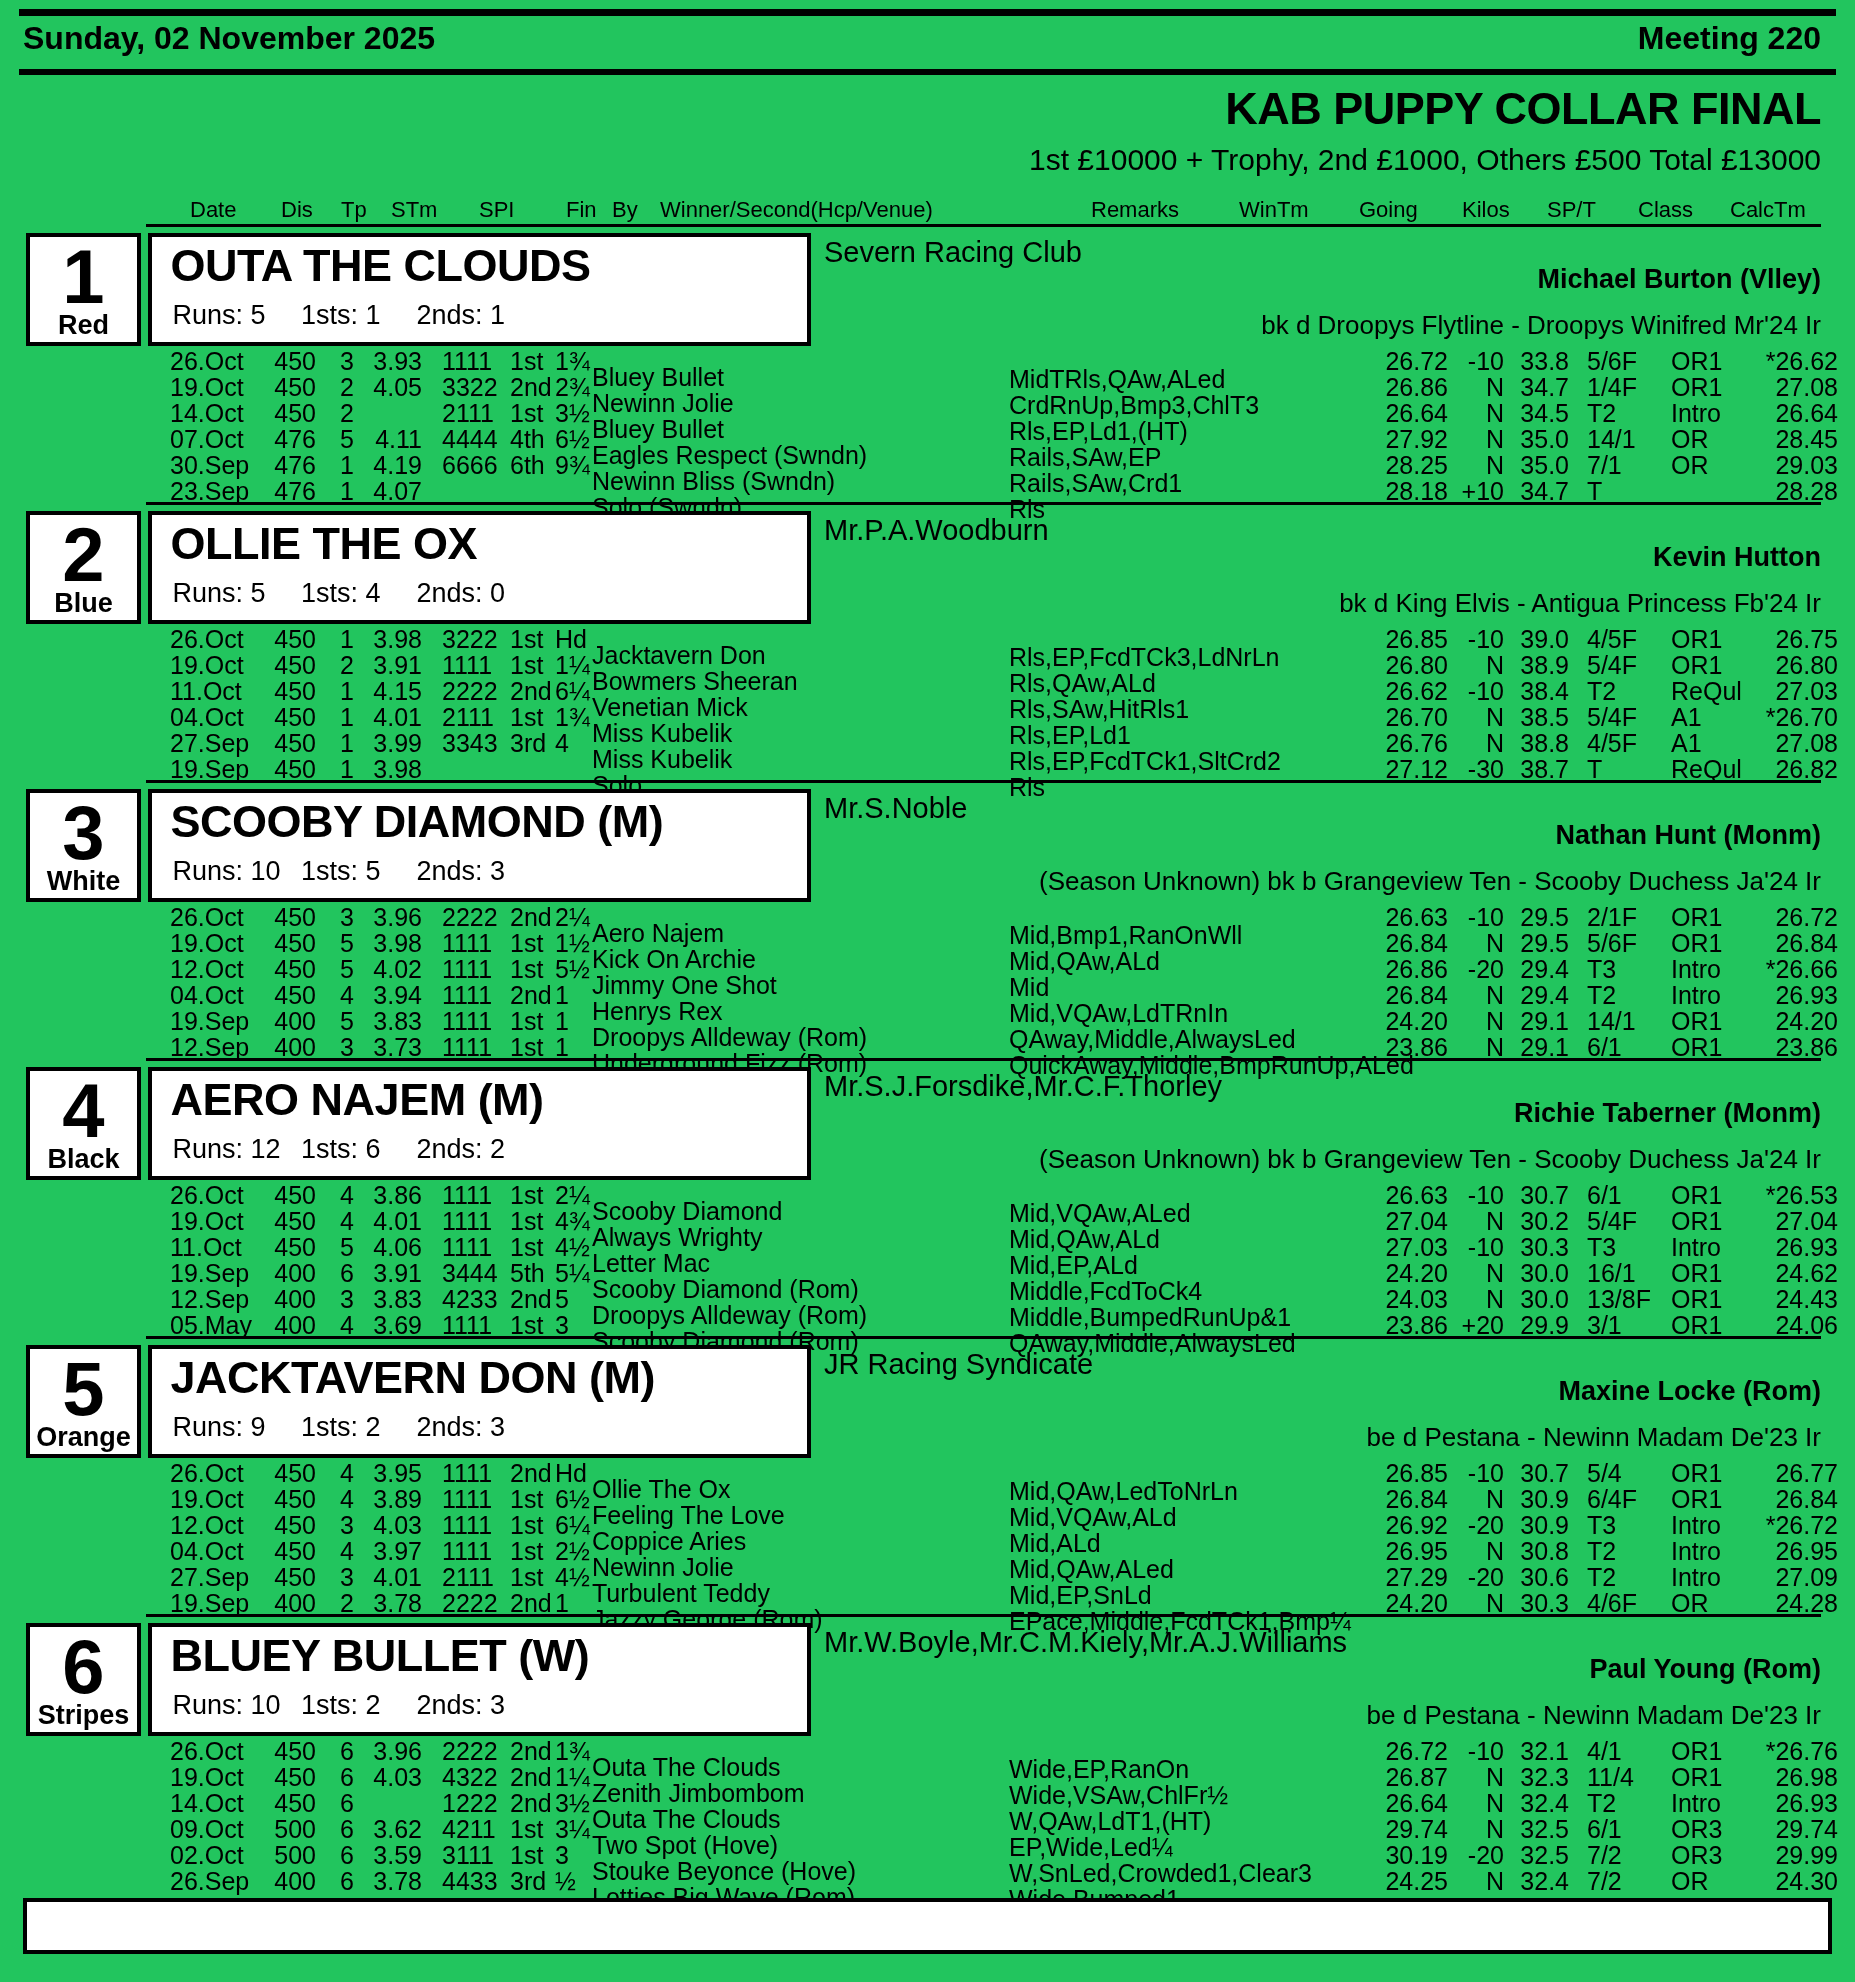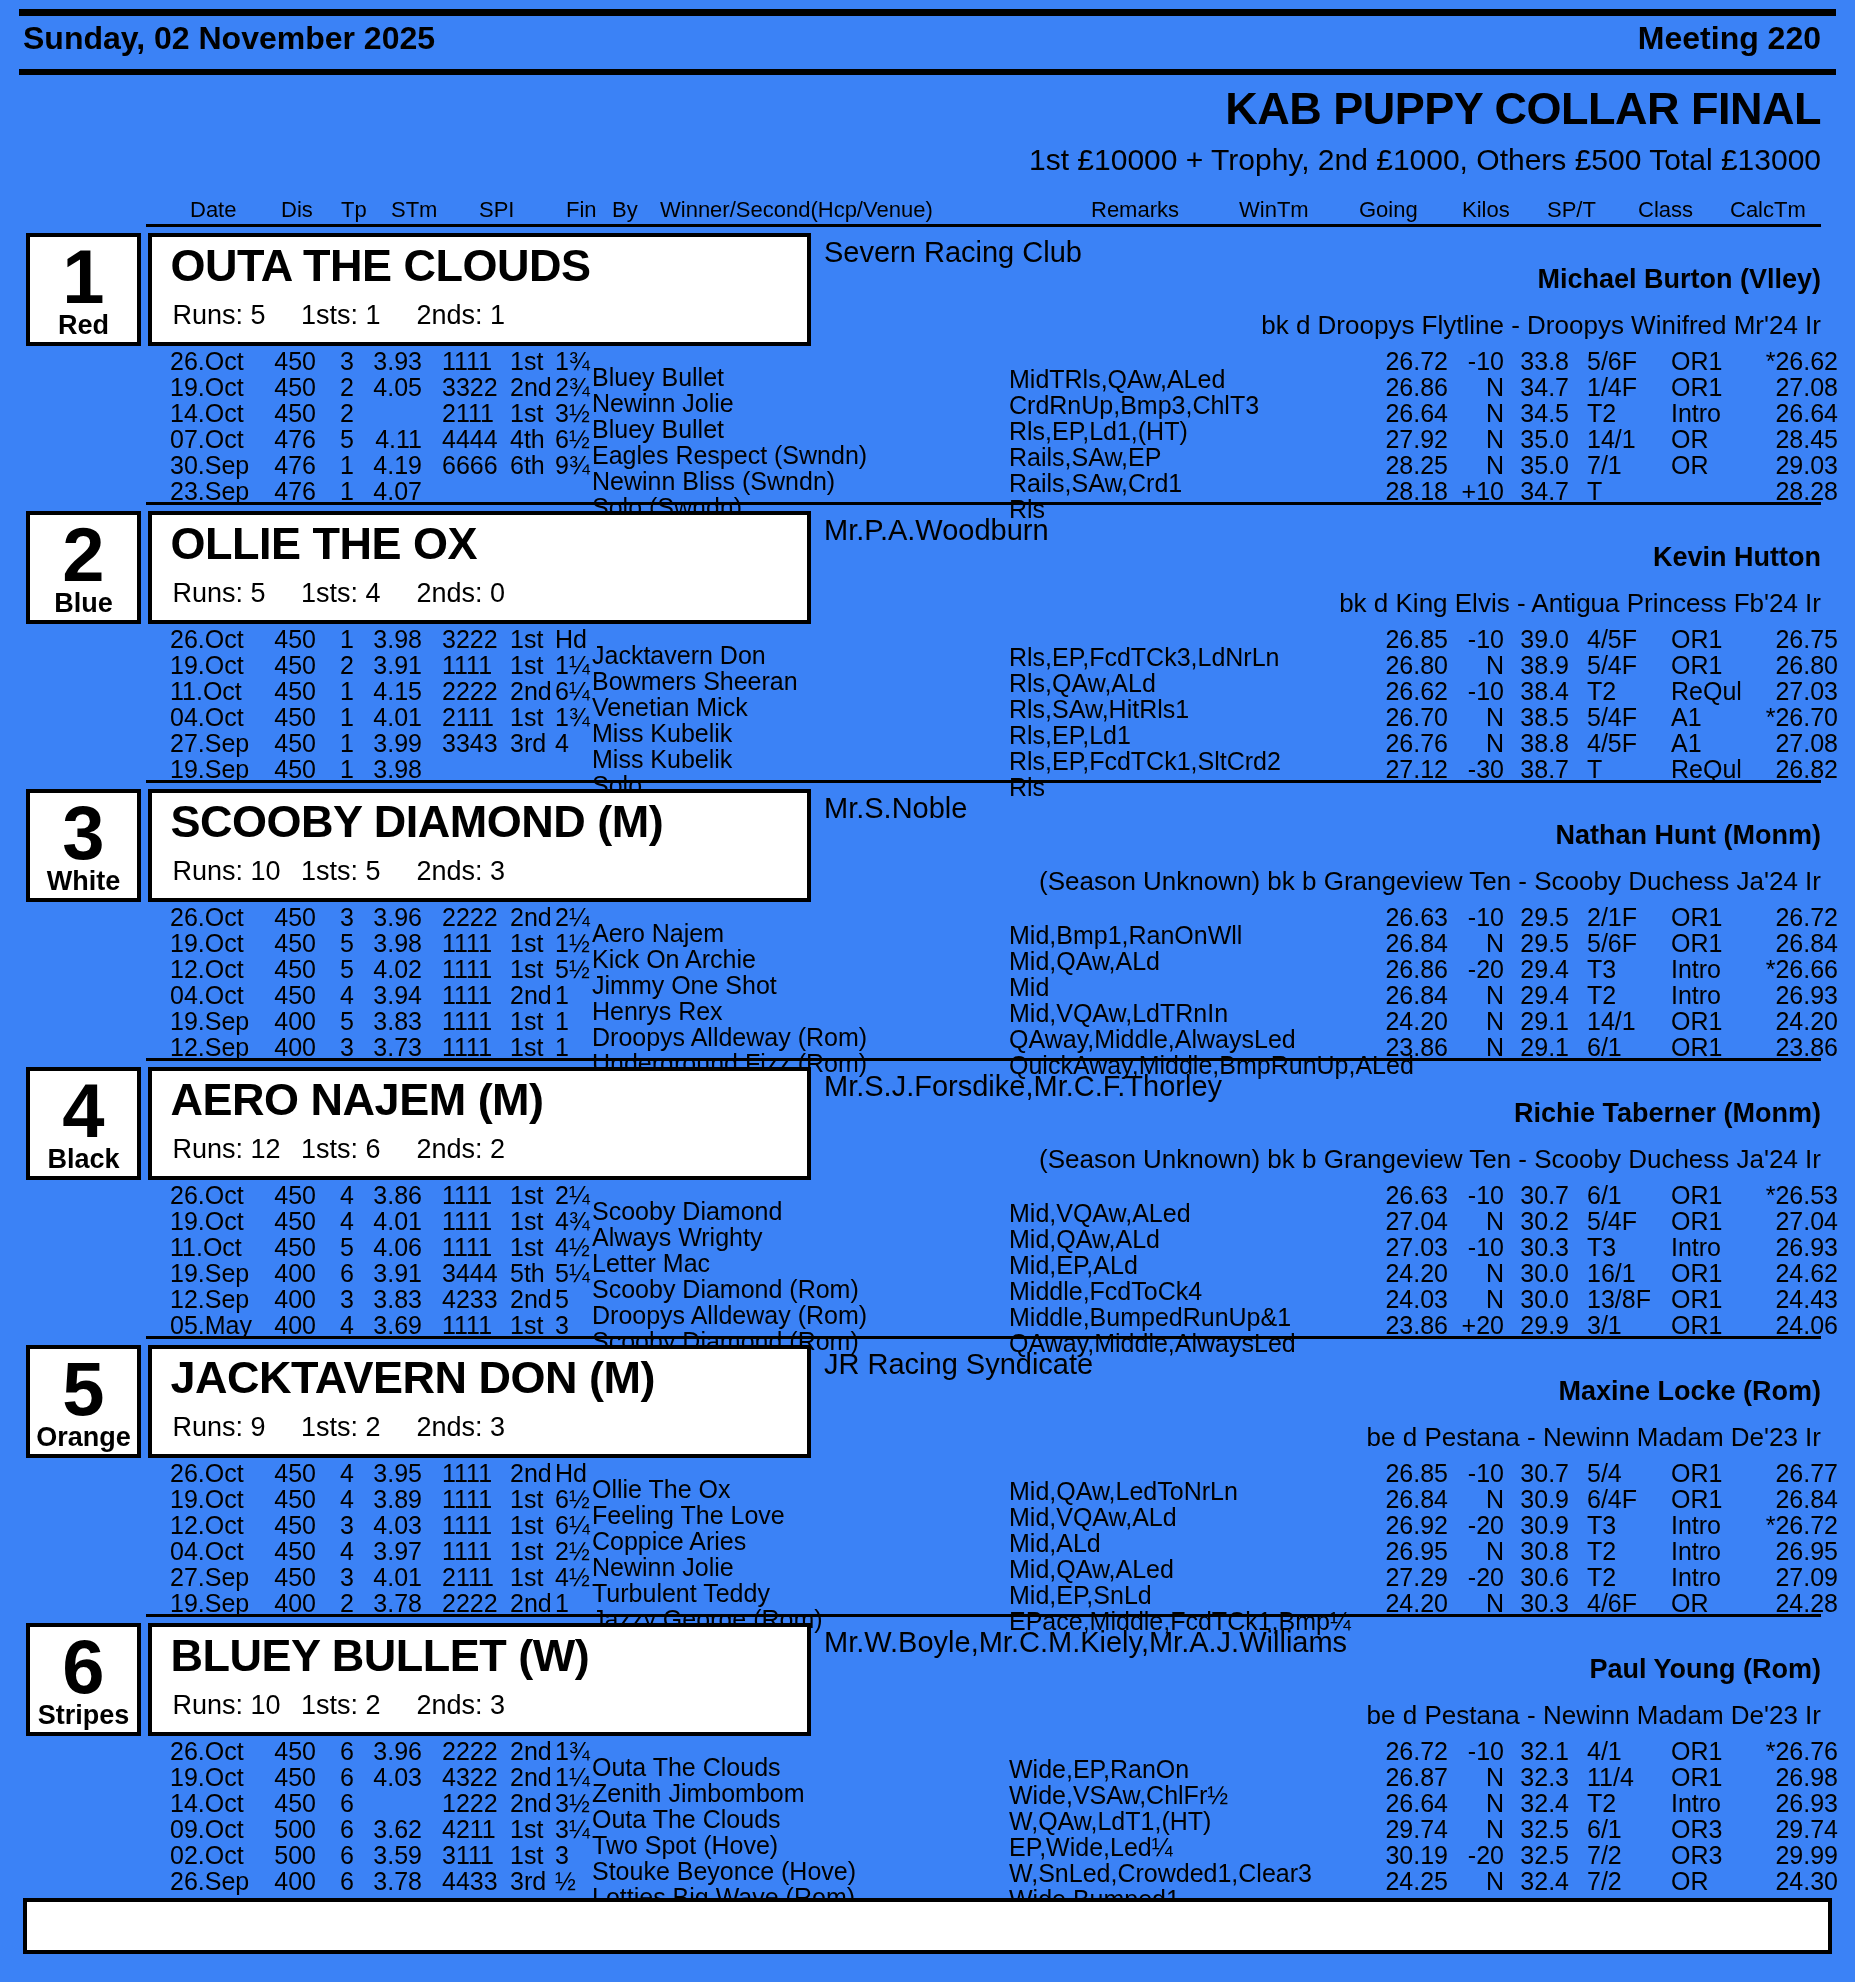--- a/index.html
+++ b/index.html
@@ -1,17 +1,17 @@
 <!DOCTYPE html>
 <html style="font-size:15px"><head>
 <meta charset="utf-8">
 <style>
   html,body{margin:0;padding:0;background:#fff;}
   body{width:1855px;height:1982px;font-family:"Liberation Sans",sans-serif;color:#000;}
-  .page{position:relative;width:1855px;height:1982px;background:#3b82f6;overflow:hidden;}
+  .page{position:relative;width:1855px;height:1982px;background:#22c55e;overflow:hidden;}
   .abs{position:absolute;white-space:nowrap;}
 
   
   .top-bar{position:absolute;left:18.6px;right:18.6px;top:9.3px;height:6.5px;background:#000;}
   .date-line{left:23px;top:20.4px;font-size:32px;font-weight:bold;}
   .meeting{right:34px;top:20.4px;font-size:32px;font-weight:bold;}
   .head-rule{position:absolute;left:18.6px;right:18.6px;top:69px;height:5.6px;background:#000;}
 
   
   .race-box{position:absolute;left:24px;top:82px;width:360px;height:95px;border:3.7px solid #000;box-sizing:border-box;background:#fff;}

